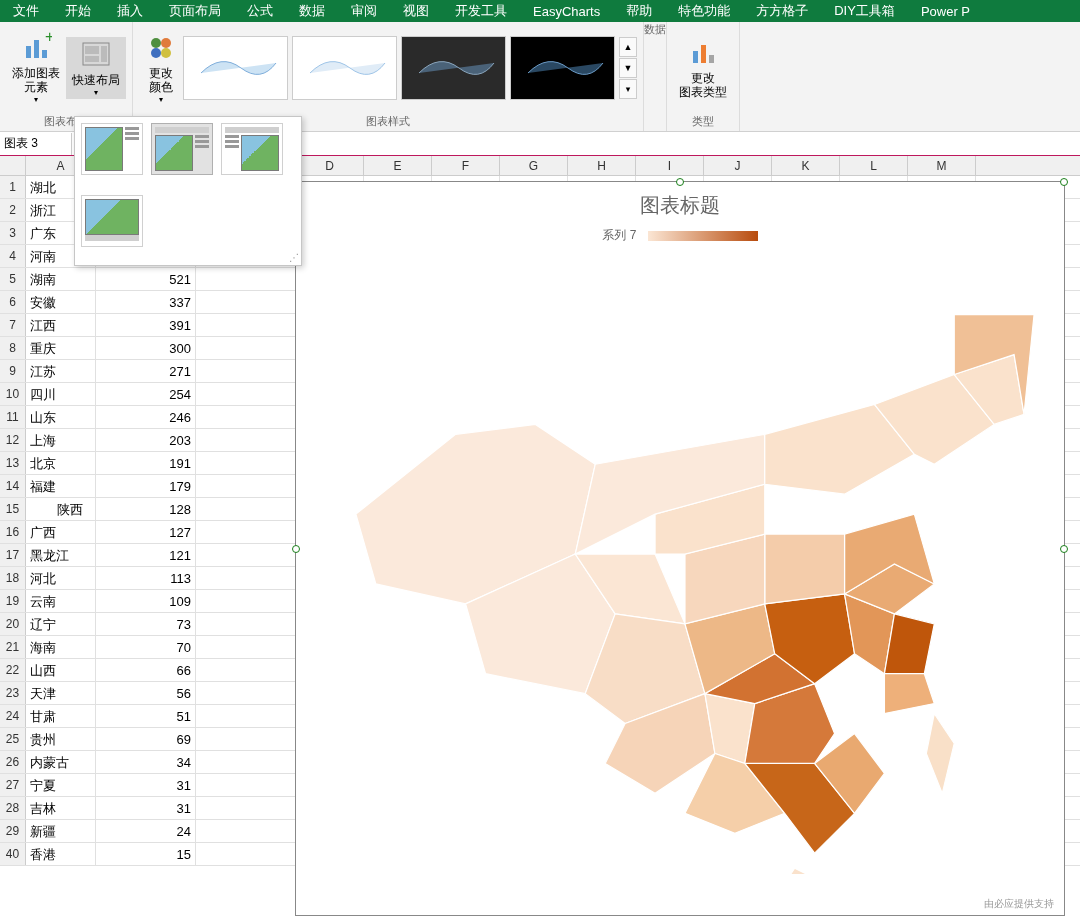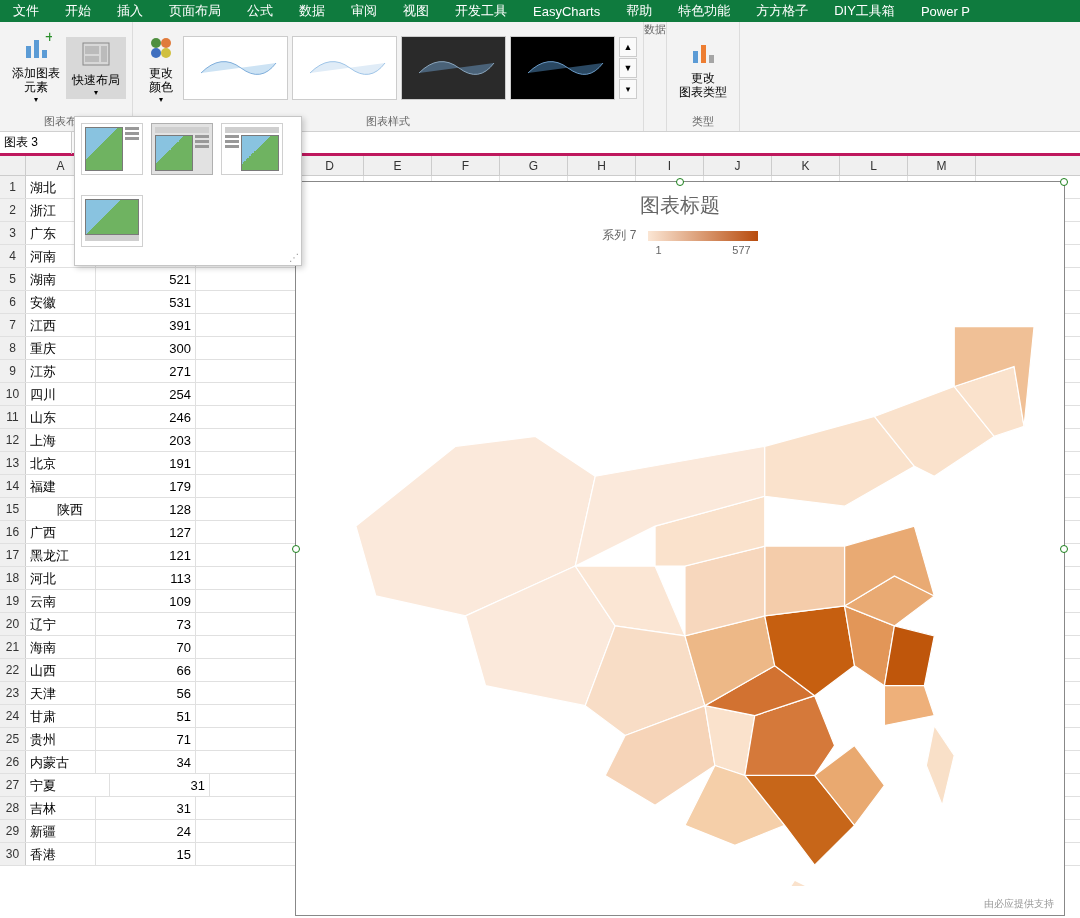--- a/index.html
+++ b/index.html
@@ -33,21 +33,21 @@
   .layout-opt { width: 62px; height: 52px; border: 1px solid #d0d0d0; background: #fff; padding: 3px; display: flex; flex-direction: column; cursor: pointer; }
   .layout-opt.selected { background: #e2e2e2; border-color: #b0b0b0; }
   .layout-opt .mini-title { height: 6px; background: #cfcfcf; margin-bottom: 2px; }
   .layout-opt .mini-body { flex:1; display:flex; gap:2px; }
   .layout-opt .mini-map { flex:1; background: linear-gradient(135deg,#89c3e0 40%,#6fb361 40%); border:1px solid #7a7a7a; }
   .layout-opt .mini-legend { width:14px; display:flex; flex-direction:column; gap:2px; }
   .layout-opt .mini-legend span { height:3px; background:#999; }
   .resize-grip { position:absolute; right:2px; bottom:2px; color:#999; font-size:10px; }
 
   
-  .formula-row { height: 24px; border-bottom: 3px solid #be185d; display: flex; align-items: center; }
+  .formula-row { height: 24px; border-bottom: 1px solid #be185d; display: flex; align-items: center; }
   .name-box { width: 72px; height: 22px; border-right: 1px solid #ccc; padding: 0 4px; display: flex; align-items: center; font-size: 12px; }
 
   
   .grid-wrap { display: flex; height: calc(918px - 22px - 110px - 24px); position: relative; }
   .colhdr-row { height: 20px; display: flex; background: #f0f0f0; border-bottom: 1px solid #ccc; }
   .sel-all { width: 26px; height: 20px; background: #f0f0f0; border-right: 1px solid #ccc; border-bottom: 1px solid #ccc; }
   .colhdr { border-right: 1px solid #ccc; text-align: center; font-size: 12px; color: #333; line-height: 20px; }
   .row { height: 23px; display: flex; border-bottom: 1px solid #e0e0e0; }
   .rowhdr { width: 26px; background: #f0f0f0; border-right: 1px solid #ccc; text-align: center; font-size: 12px; line-height: 23px; color: #333; }
   .cell { border-right: 1px solid #e0e0e0; padding: 0 4px; font-size: 13px; line-height: 23px; white-space: nowrap; overflow: hidden; }
@@ -329,21 +329,21 @@
           <div class="cell" style="width: 68px;"></div>
           <div class="cell" style="width: 68px;"></div>
           <div class="cell" style="width: 68px;"></div>
           <div class="cell" style="width: 68px;"></div>
           <div class="cell" style="width: 68px;"></div>
           <div class="cell" style="width: 68px;"></div>
         </div>
         <div class="row">
           <div class="rowhdr">6</div>
           <div class="cell" style="width: 70px;">安徽</div>
-          <div class="cell num" style="width: 100px;">531</div>
+          <div class="cell num" style="width: 100px;">337</div>
           <div class="cell" style="width: 100px;"></div>
           <div class="cell" style="width: 68px;"></div>
           <div class="cell" style="width: 68px;"></div>
           <div class="cell" style="width: 68px;"></div>
           <div class="cell" style="width: 68px;"></div>
           <div class="cell" style="width: 68px;"></div>
           <div class="cell" style="width: 68px;"></div>
           <div class="cell" style="width: 68px;"></div>
           <div class="cell" style="width: 68px;"></div>
           <div class="cell" style="width: 68px;"></div>
@@ -633,21 +633,21 @@
           <div class="cell" style="width: 68px;"></div>
           <div class="cell" style="width: 68px;"></div>
           <div class="cell" style="width: 68px;"></div>
           <div class="cell" style="width: 68px;"></div>
           <div class="cell" style="width: 68px;"></div>
           <div class="cell" style="width: 68px;"></div>
         </div>
         <div class="row">
           <div class="rowhdr">25</div>
           <div class="cell" style="width: 70px;">贵州</div>
-          <div class="cell num" style="width: 100px;">71</div>
+          <div class="cell num" style="width: 100px;">69</div>
           <div class="cell" style="width: 100px;"></div>
           <div class="cell" style="width: 68px;"></div>
           <div class="cell" style="width: 68px;"></div>
           <div class="cell" style="width: 68px;"></div>
           <div class="cell" style="width: 68px;"></div>
           <div class="cell" style="width: 68px;"></div>
           <div class="cell" style="width: 68px;"></div>
           <div class="cell" style="width: 68px;"></div>
           <div class="cell" style="width: 68px;"></div>
           <div class="cell" style="width: 68px;"></div>
@@ -664,21 +664,21 @@
           <div class="cell" style="width: 68px;"></div>
           <div class="cell" style="width: 68px;"></div>
           <div class="cell" style="width: 68px;"></div>
           <div class="cell" style="width: 68px;"></div>
           <div class="cell" style="width: 68px;"></div>
           <div class="cell" style="width: 68px;"></div>
           <div class="cell" style="width: 68px;"></div>
         </div>
         <div class="row">
           <div class="rowhdr">27</div>
-          <div class="cell" style="width: 84px;">宁夏</div>
+          <div class="cell" style="width: 70px;">宁夏</div>
           <div class="cell num" style="width: 100px;">31</div>
           <div class="cell" style="width: 100px;"></div>
           <div class="cell" style="width: 68px;"></div>
           <div class="cell" style="width: 68px;"></div>
           <div class="cell" style="width: 68px;"></div>
           <div class="cell" style="width: 68px;"></div>
           <div class="cell" style="width: 68px;"></div>
           <div class="cell" style="width: 68px;"></div>
           <div class="cell" style="width: 68px;"></div>
           <div class="cell" style="width: 68px;"></div>
@@ -711,21 +711,21 @@
           <div class="cell" style="width: 68px;"></div>
           <div class="cell" style="width: 68px;"></div>
           <div class="cell" style="width: 68px;"></div>
           <div class="cell" style="width: 68px;"></div>
           <div class="cell" style="width: 68px;"></div>
           <div class="cell" style="width: 68px;"></div>
           <div class="cell" style="width: 68px;"></div>
           <div class="cell" style="width: 68px;"></div>
         </div>
         <div class="row">
-          <div class="rowhdr">30</div>
+          <div class="rowhdr">40</div>
           <div class="cell" style="width: 70px;">香港</div>
           <div class="cell num" style="width: 100px;">15</div>
           <div class="cell" style="width: 100px;"></div>
           <div class="cell" style="width: 68px;"></div>
           <div class="cell" style="width: 68px;"></div>
           <div class="cell" style="width: 68px;"></div>
           <div class="cell" style="width: 68px;"></div>
           <div class="cell" style="width: 68px;"></div>
           <div class="cell" style="width: 68px;"></div>
           <div class="cell" style="width: 68px;"></div>
@@ -738,24 +738,20 @@
     <div class="chart-obj">
       <div class="chart-handle h-t"></div>
       <div class="chart-handle h-l"></div>
       <div class="chart-handle h-r"></div>
       <div class="chart-handle h-tl"></div>
       <div class="chart-handle h-tr"></div>
       <div class="chart-title">图表标题</div>
       <div class="chart-legend">
         <span>系列 7</span>
         <span class="legend-grad"></span>
-      </div>
-      <div class="legend-range">
-        <span style="margin-left:40px">1</span>
-        <span style="margin-left:20px">577</span>
       </div>
       <div class="map-area">
         <svg viewBox="0 0 730 620" width="100%" height="100%">
 
           <g stroke="#fff" stroke-width="1.2">
             <path fill="#fbe9db" d="M40 260 L140 180 L220 170 L280 210 L260 300 L150 350 L60 330 Z"></path>
             <path fill="#fbe9db" d="M150 350 L260 300 L300 360 L270 440 L170 420 Z"></path>
             <path fill="#fbe6d4" d="M260 300 L340 300 L370 370 L300 360 Z"></path>
             <path fill="#f8ddc6" d="M300 360 L370 370 L390 440 L310 470 L270 440 Z"></path>
             <path fill="#f6d4b8" d="M310 470 L390 440 L400 500 L340 540 L290 510 Z"></path>

